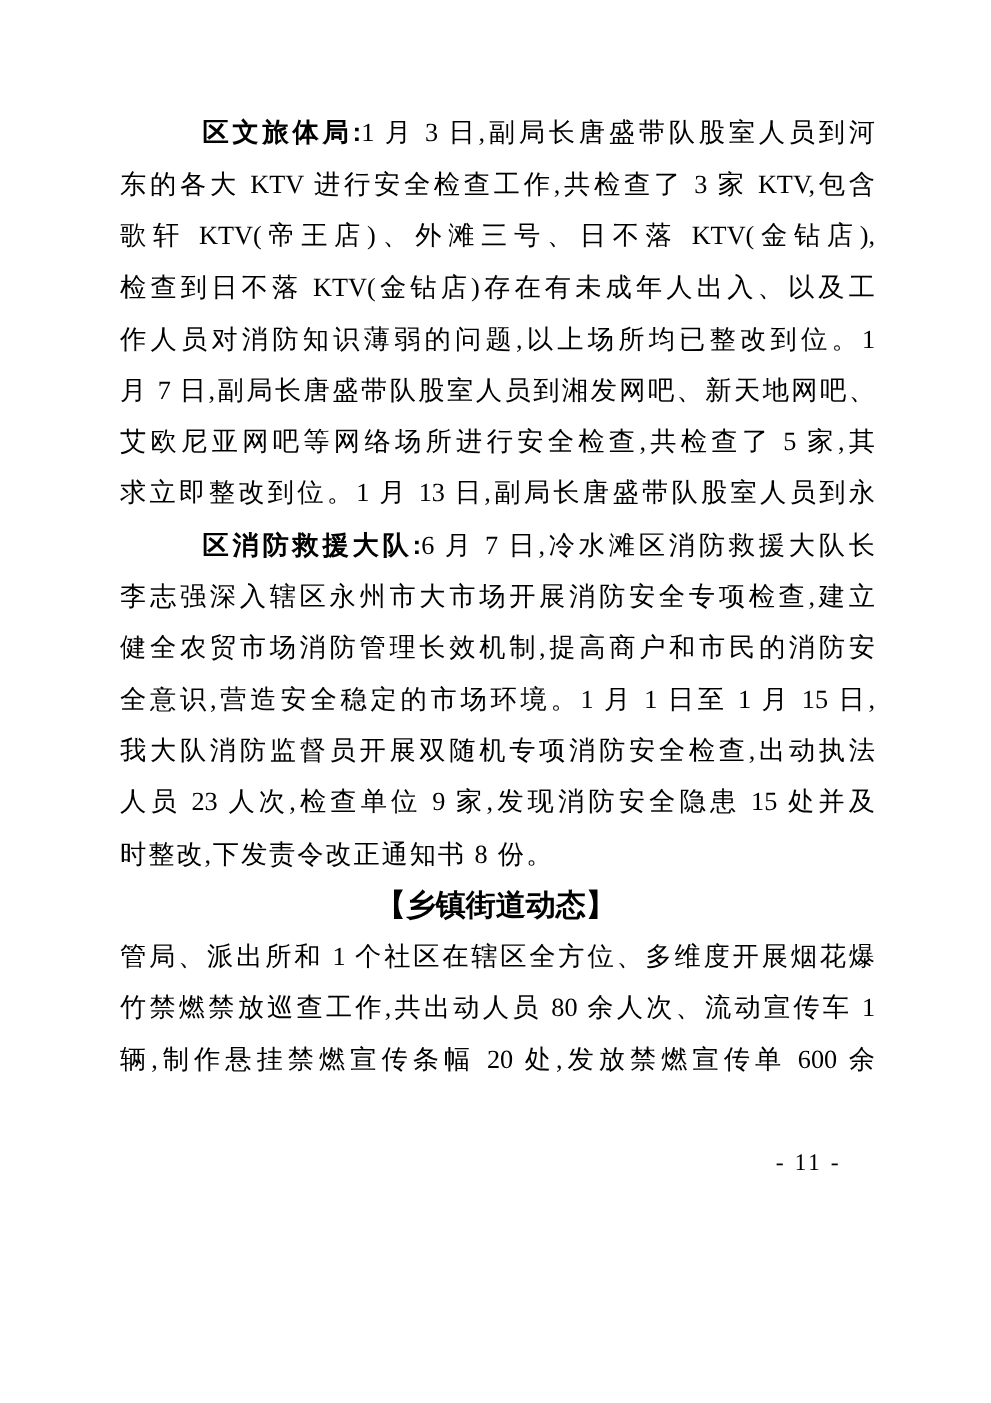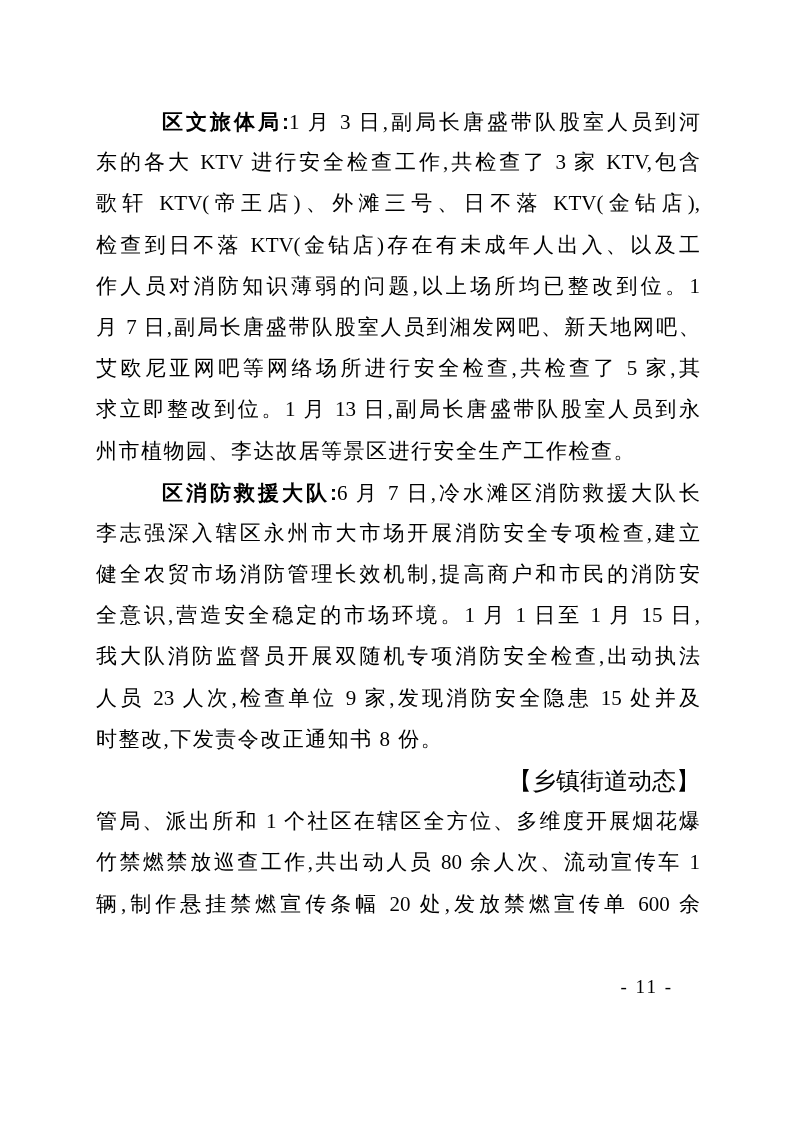--- a/index.html
+++ b/index.html
@@ -12,21 +12,21 @@
     width: 793px;
     height: 1122px;
     background: #ffffff;
     overflow: hidden;
     color: #000000;
     font-family: "Liberation Serif", "DejaVu Serif", serif;
   }
   .content {
     position: absolute;
     left: 96px;
-    top: 101px;
+    top: 86px;
     width: 604px;
   }
   .line {
     height: 41.2px;
     line-height: 41.2px;
     font-size: 21px;
     overflow: hidden;
     white-space: nowrap;
   }
   
@@ -47,23 +47,23 @@
     padding-left: 66px;
   }
   .lead {
     font-family: "Liberation Sans", "DejaVu Sans", sans-serif;
     font-weight: 700;
   }
   .heading {
     height: 41.2px;
     line-height: 41.2px;
     font-size: 24px;
-    font-weight: 400;
+    font-weight: 700;
     font-family: "Liberation Sans", "DejaVu Sans", sans-serif;
-    text-align: right;
+    text-align: center;
     margin-left: -3px;
     white-space: nowrap;
   }
   .spacer {
     height: 41.2px;
   }
   .footer-line {
     height: 41.2px;
     line-height: 41.2px;
     font-size: 19px;
@@ -79,21 +79,20 @@
   <div class="content">
 
     <div class="line jl p-first"><span class="lead">区文旅体局:</span><span>1 月 3 日,副局长唐盛带队股室人员到河</span></div>
     <div class="line jl">东的各大 KTV 进行安全检查工作,共检查了 3 家 KTV,包含</div>
     <div class="line jl">歌轩 KTV(帝王店)、外滩三号、日不落 KTV(金钻店),</div>
     <div class="line jl">检查到日不落 KTV(金钻店)存在有未成年人出入、以及工</div>
     <div class="line jl">作人员对消防知识薄弱的问题,以上场所均已整改到位。1</div>
     <div class="line jl">月 7 日,副局长唐盛带队股室人员到湘发网吧、新天地网吧、</div>
     <div class="line jl">艾欧尼亚网吧等网络场所进行安全检查,共检查了 5 家,其</div>
     <div class="line jl">求立即整改到位。1 月 13 日,副局长唐盛带队股室人员到永</div>
-    <div class="line ll">州市植物园、李达故居等景区进行安全生产工作检查。</div>
 
     <div class="line jl p-first"><span class="lead">区消防救援大队:</span><span>6 月 7 日,冷水滩区消防救援大队长</span></div>
     <div class="line jl">李志强深入辖区永州市大市场开展消防安全专项检查,建立</div>
     <div class="line jl">健全农贸市场消防管理长效机制,提高商户和市民的消防安</div>
     <div class="line jl">全意识,营造安全稳定的市场环境。1 月 1 日至 1 月 15 日,</div>
     <div class="line jl">我大队消防监督员开展双随机专项消防安全检查,出动执法</div>
     <div class="line jl">人员 23 人次,检查单位 9 家,发现消防安全隐患 15 处并及</div>
     <div class="line ll">时整改,下发责令改正通知书 8 份。</div>
 
     <div class="heading">【乡镇街道动态】</div>

